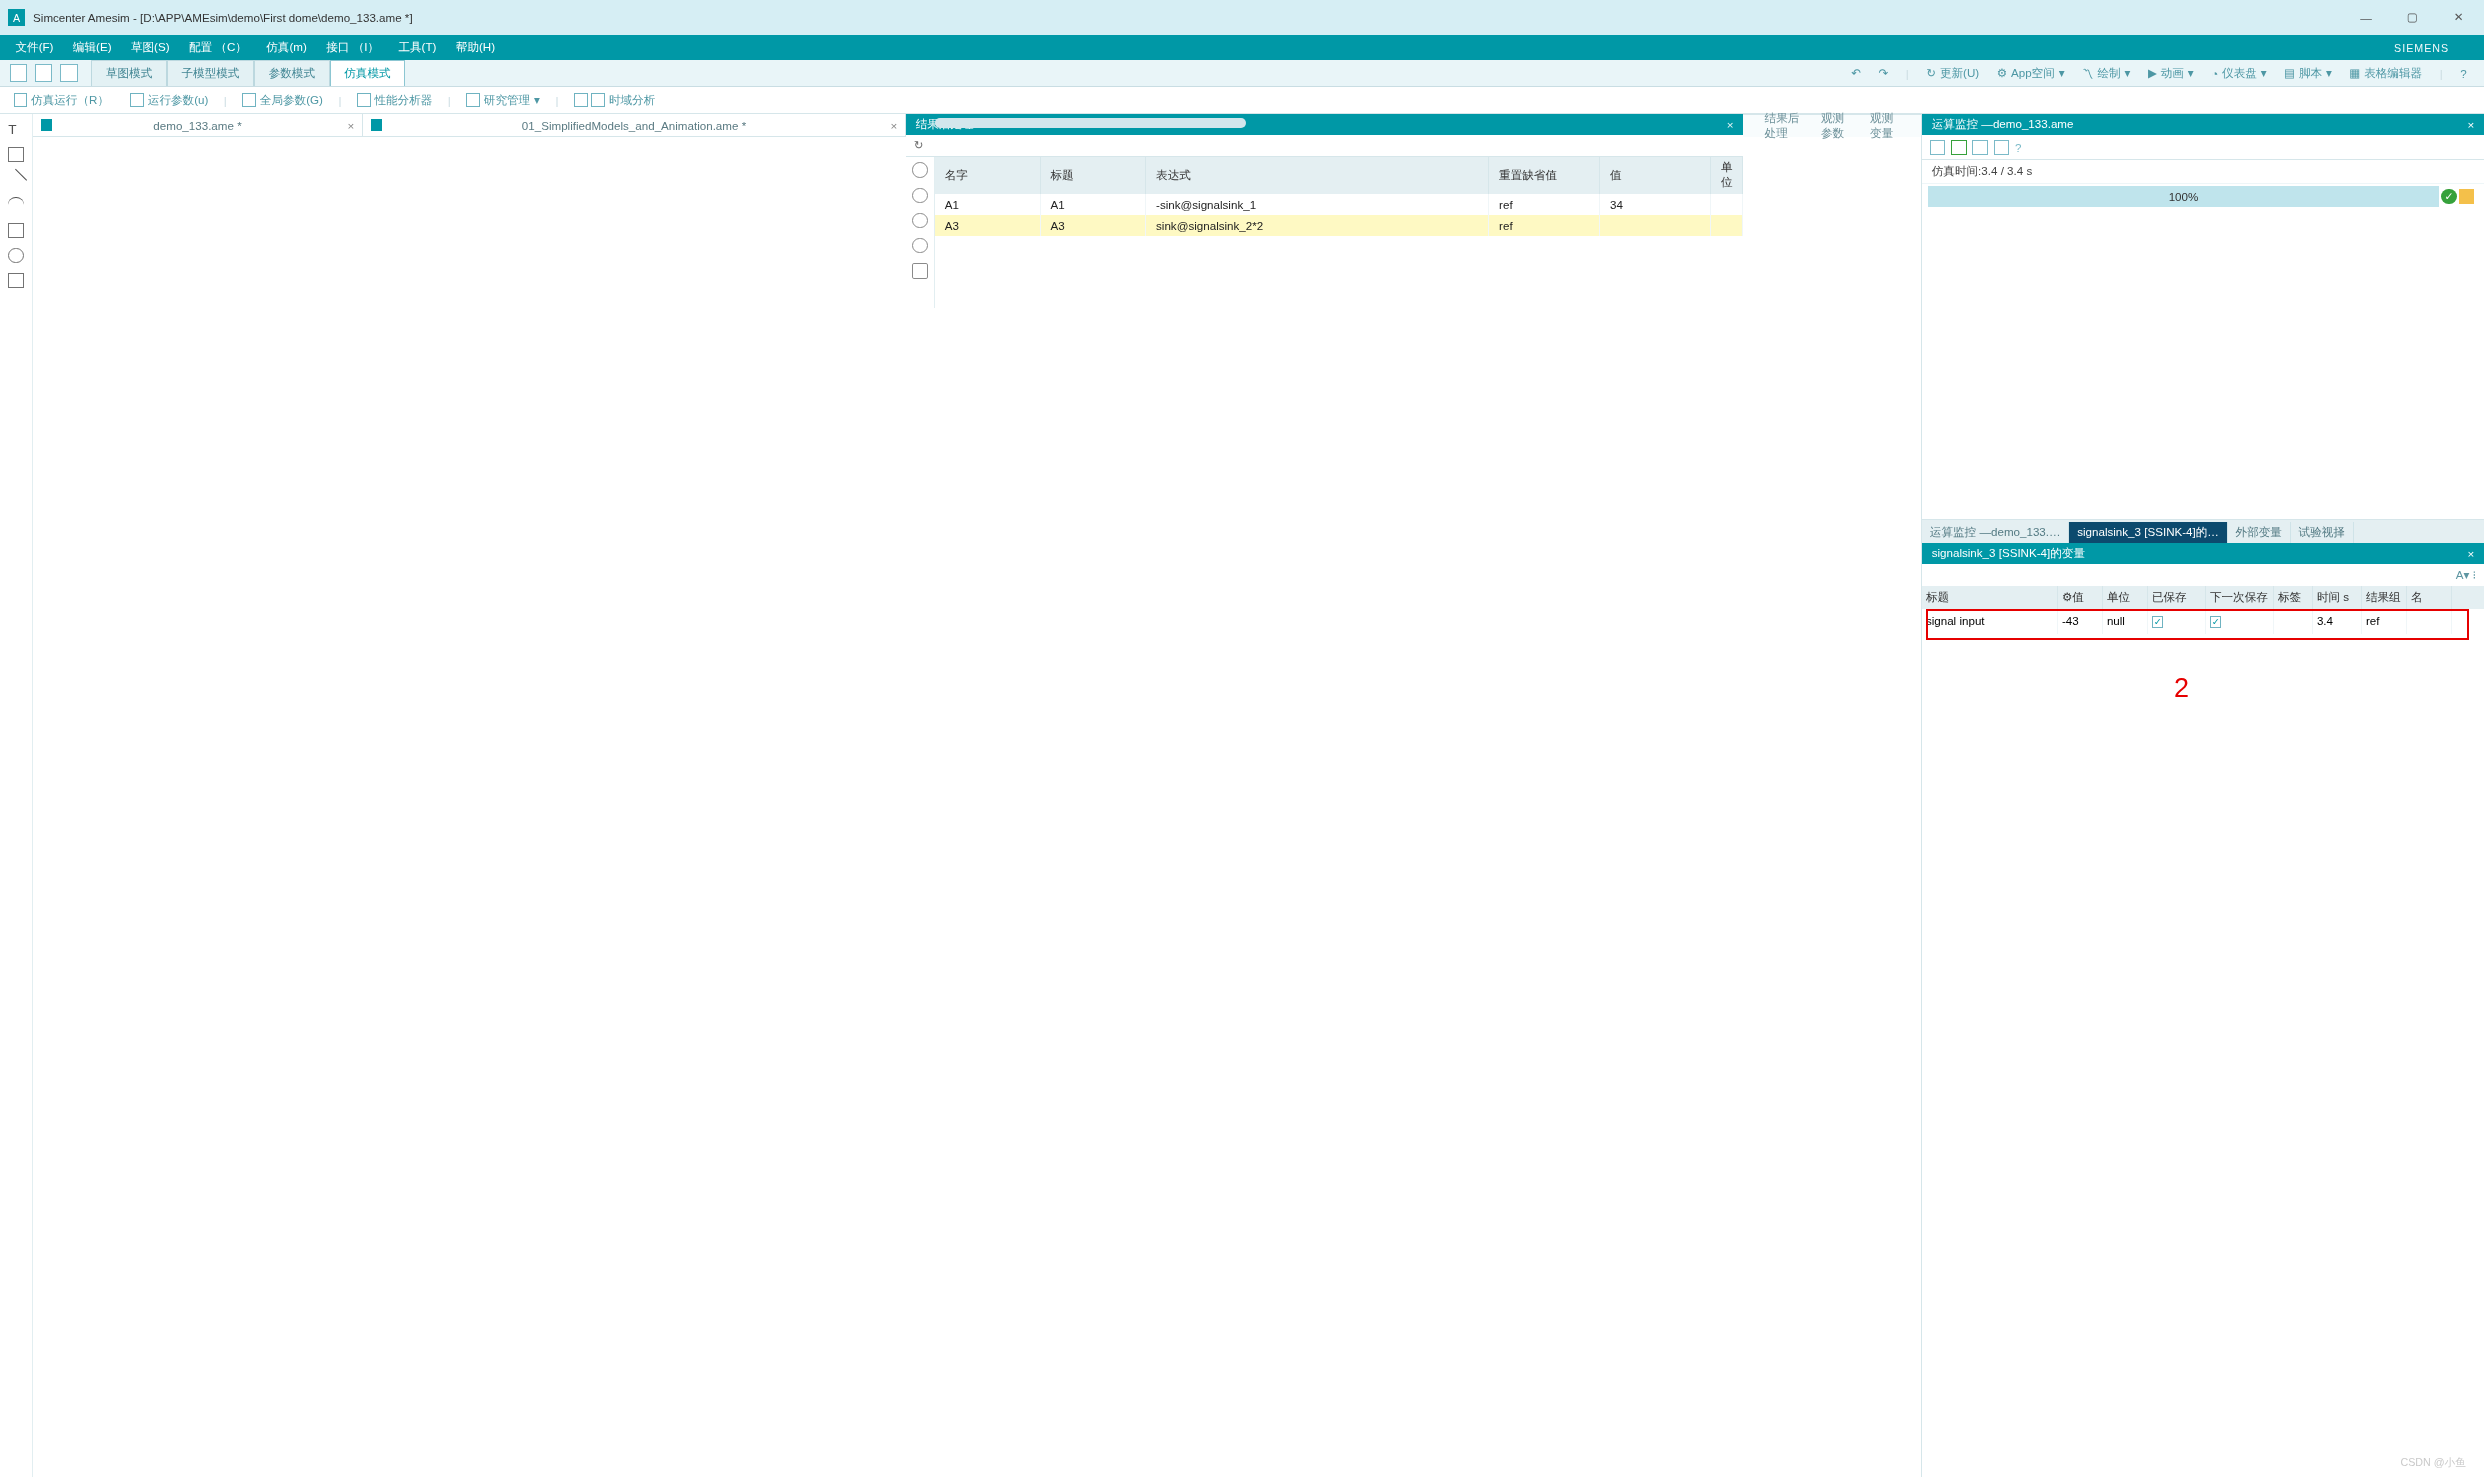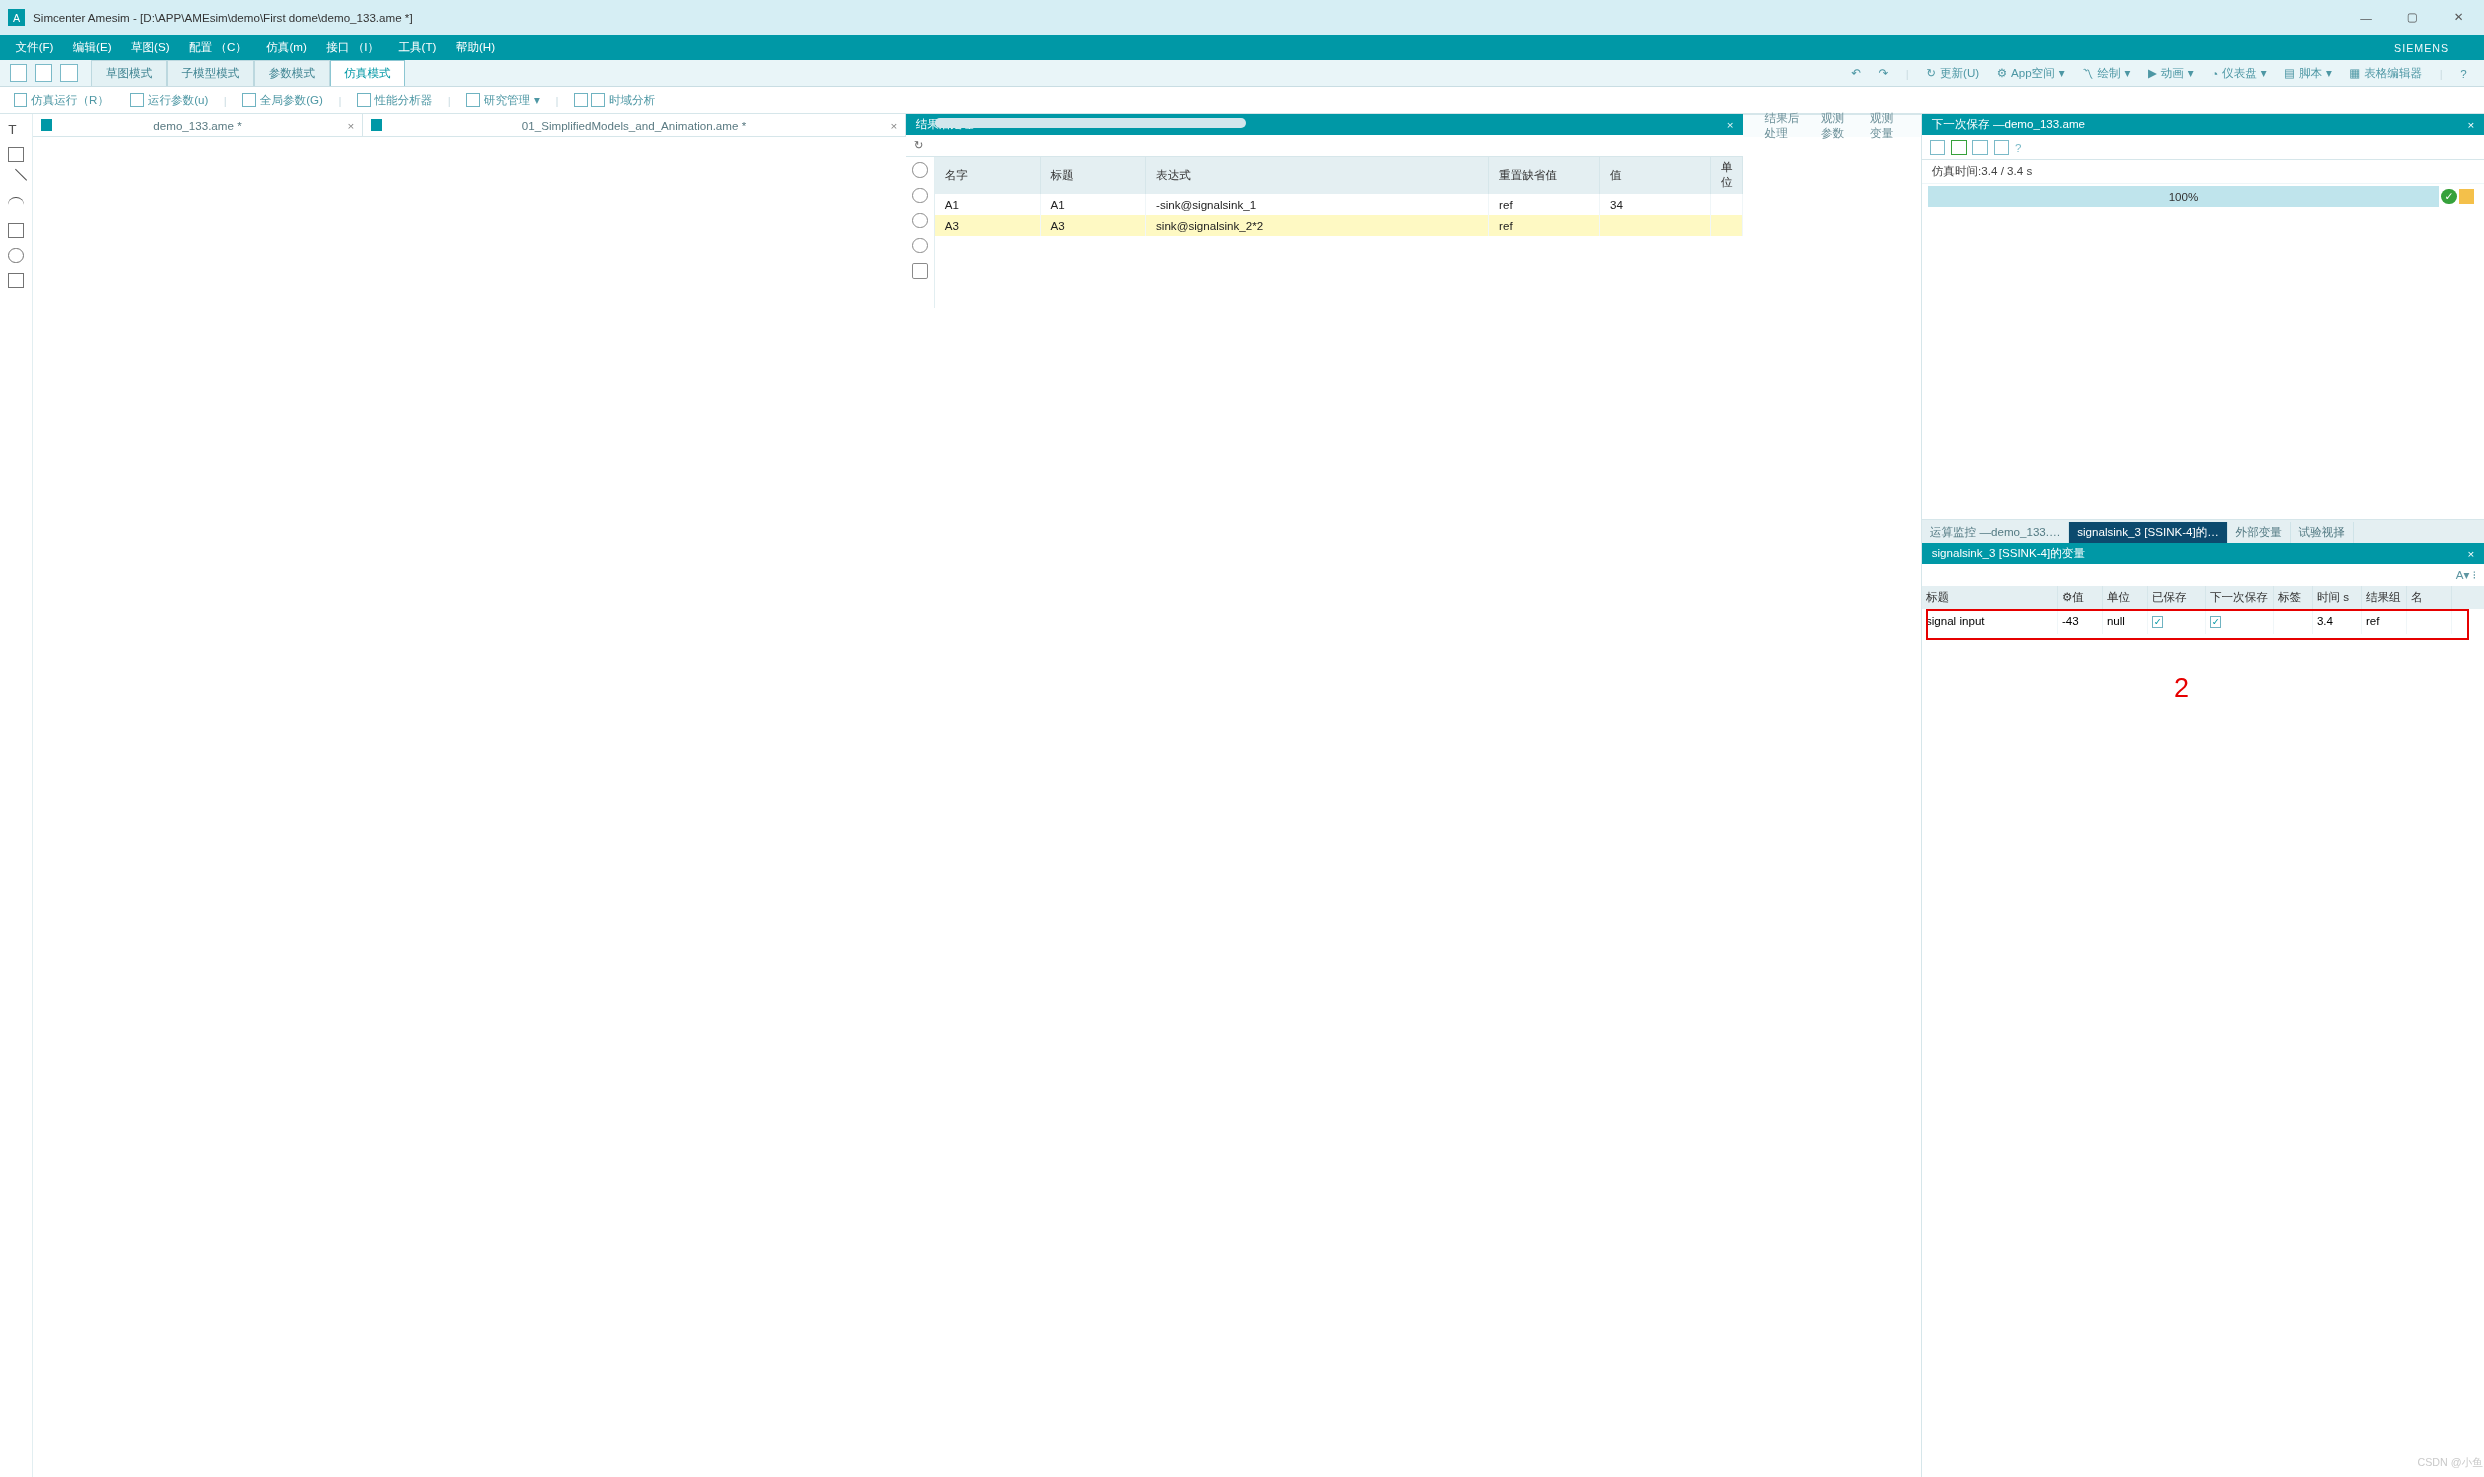--- a/index.html
+++ b/index.html
@@ -72,21 +72,21 @@
 .var-panel{flex:1;display:flex;flex-direction:column;min-height:0}
 .var-tools{height:21.3px;display:flex;justify-content:flex-end;align-items:center;padding:0 7.8px;gap:5.8px;color:#5e96a2}
 .var-table{flex:1;overflow:hidden;position:relative}
 .var-head{display:flex;background:#e4eff2;font-size:10.7px;color:#333}
 .var-head div{padding:3.9px 3.9px;border-right:1px solid #d6e6ea;overflow:hidden;white-space:nowrap}
 .var-row{display:flex;font-size:11.6px}
 .var-row div{padding:5.8px 3.9px;border-right:1px solid #f0f6f8;overflow:hidden;white-space:nowrap}
 .vcol1{width:136px}.vcol2{width:45px}.vcol3{width:45px}.vcol4{width:58px}.vcol5{width:68px}.vcol6{width:39px}.vcol7{width:49px}.vcol8{width:45px}.vcol9{width:45px}
 .chk{display:inline-block;width:11.6px;height:11.6px;border:1px solid #6fb3c1;color:#0098a6;text-align:center;font-size:9.7px;line-height:9.7px}
 .var-red-box{position:absolute;border:2.9px solid #e60000;pointer-events:none}
-.watermark{position:absolute;right:1px;bottom:7.8px;color:#c9c9c9;font-size:10.7px}
+.watermark{position:absolute;right:18px;bottom:7.8px;color:#c9c9c9;font-size:10.7px}
 .left-strip-outer{width:29px;border-right:1px solid #e2eef1;display:flex;flex-direction:column;gap:9.7px;padding:5.8px;align-items:center}
 .left-strip-outer .oic{width:15.5px;height:15.5px;border:1px solid #8a8a8a;border-radius:50%}
 </style>
 </head>
 <body>
 
 <div class="titlebar">
   <span class="title-ico">A</span>
   <span class="title-text">
     <span>Simcenter Amesim</span> - <span>[D:\APP\AMEsim\demo\First dome\demo_133.ame *]</span>
@@ -303,21 +303,21 @@
     <div class="bot-tabs">
       <span class="bt">结果后处理</span>
       <span class="bt">观测参数</span>
       <span class="bt">观测变量</span>
     </div>
   </div>
 
   <div class="right-col">
 
     <div class="panel-head">
-      <span>下一次保存 —demo_133.ame</span>
+      <span>运算监控 —demo_133.ame</span>
         <span class="x">×</span>
     </div>
     <div class="mon-bar">
       <span class="mic"></span>
       <span class="mic" style="border-color:#36a13b"></span>
       <span class="mic"></span>
       <span class="mic"></span>
       <span style="color:#7bbac8">?</span>
     </div>
     <div class="sim-row">

